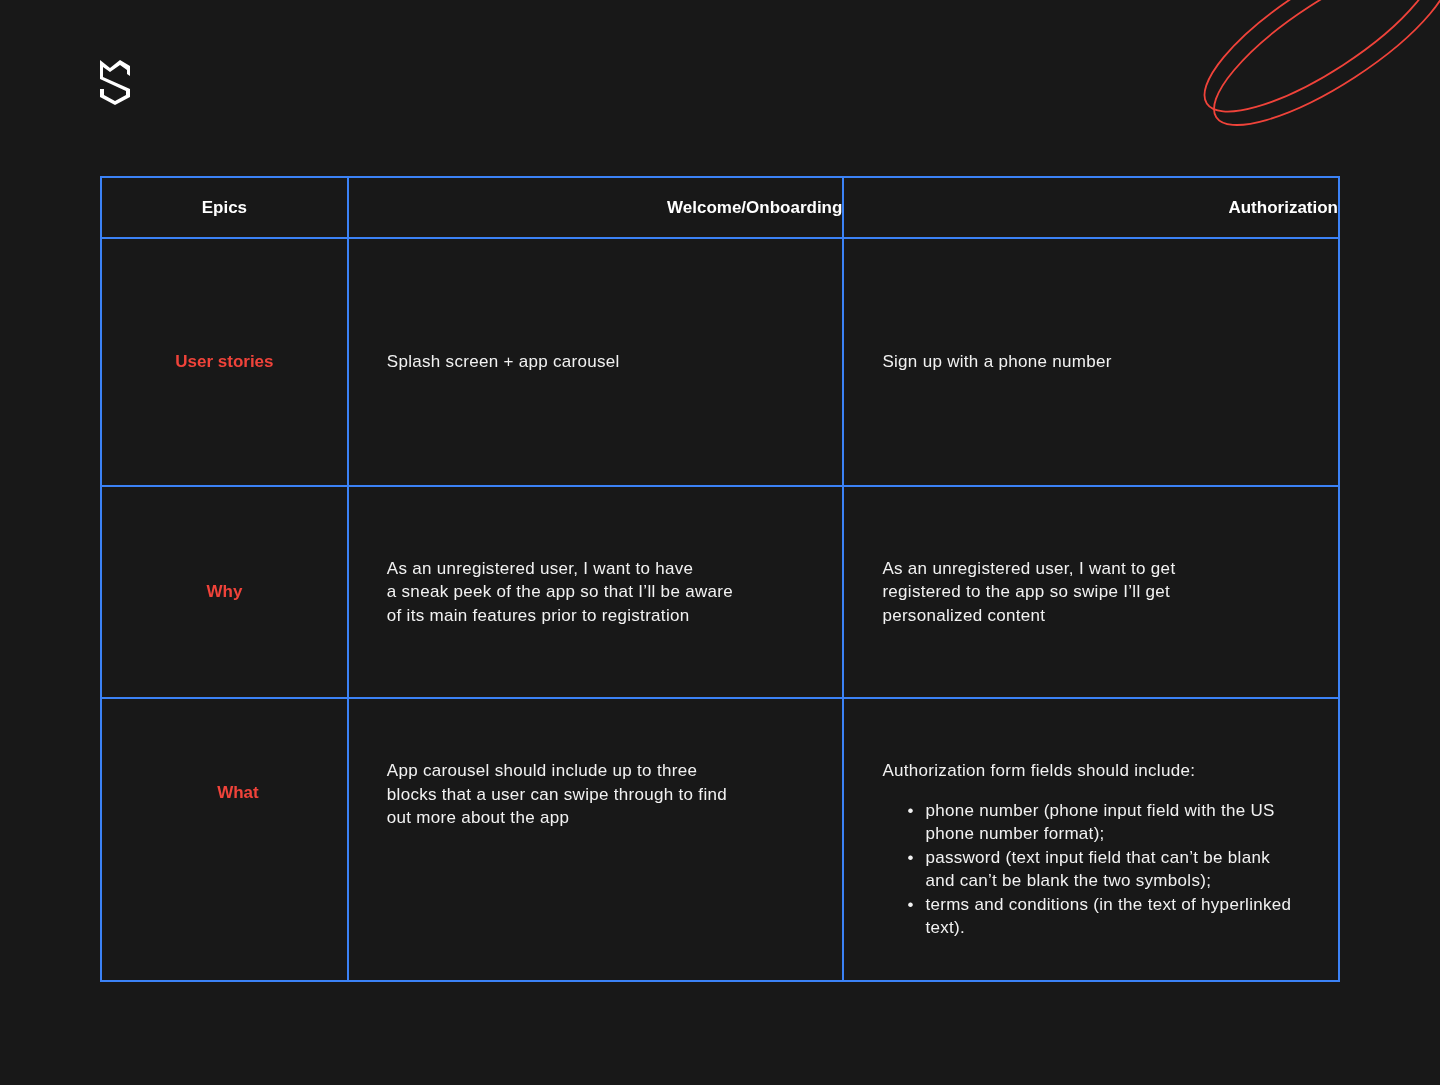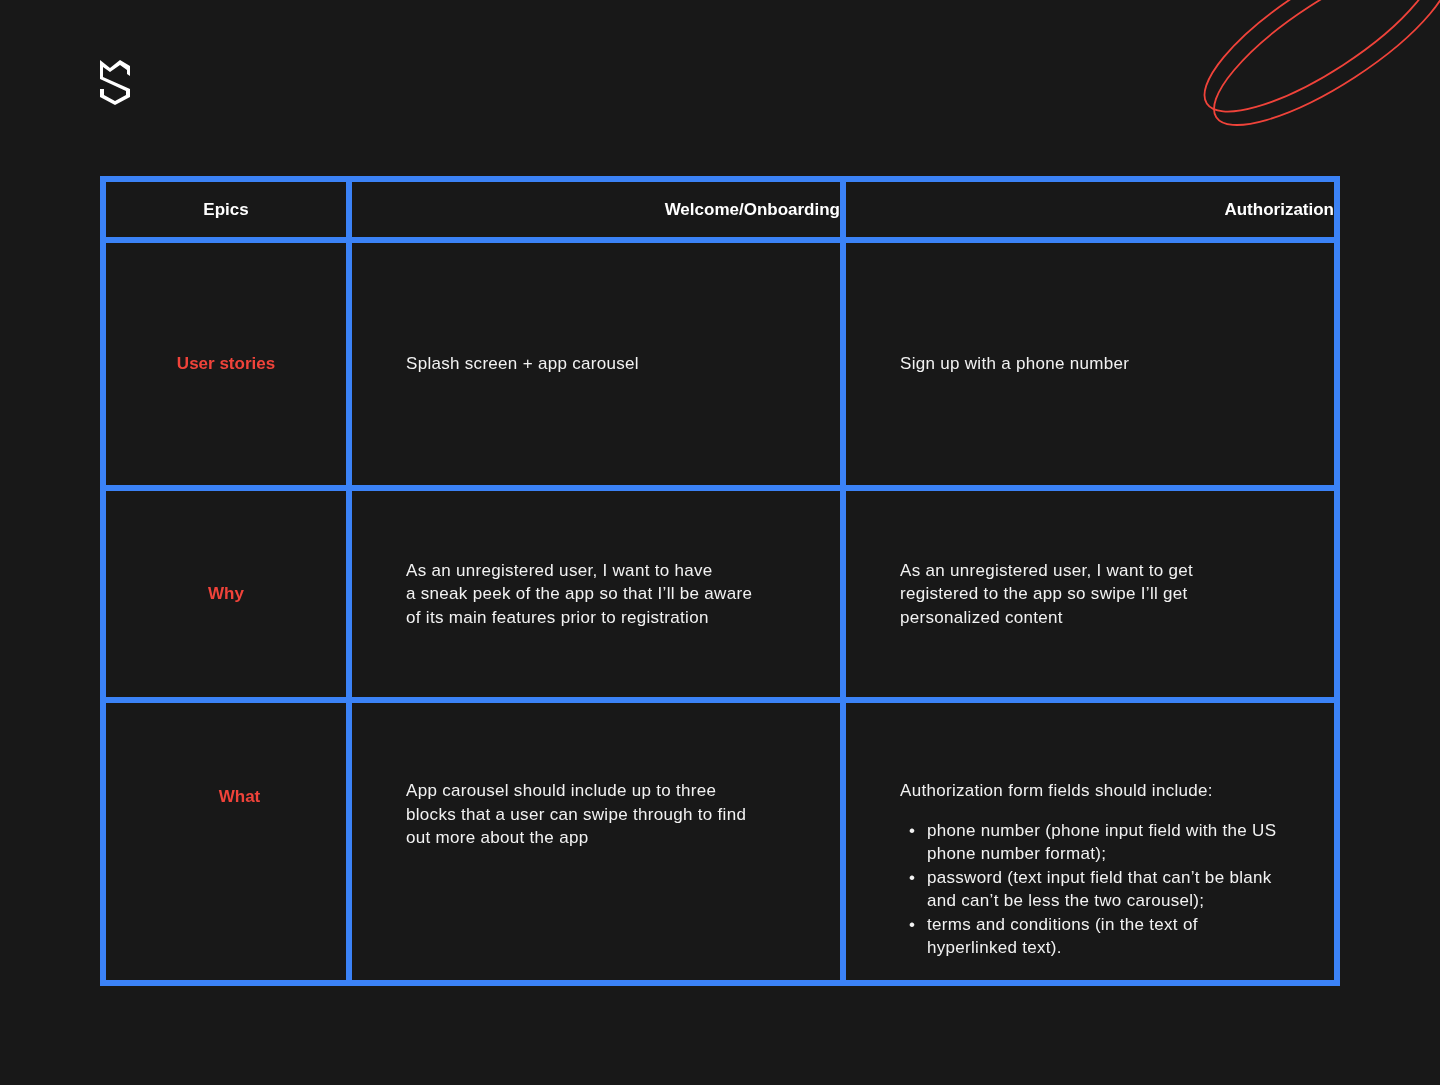--- a/index.html
+++ b/index.html
@@ -31,21 +31,21 @@
     }
     .epics-table {
       position: absolute;
       left: 100px;
       top: 176px;
       width: 1240px;
       border-collapse: collapse;
       table-layout: fixed;
     }
     .epics-table td, .epics-table th {
-      border: 6px solid #3b82f6;
+      border: 2px solid #3b82f6;
       vertical-align: middle;
       padding: 0;
     }
     .col-label { width: 246px; }
     .col-a { width: 494px; }
     .col-b { width: 494px; }
     .head-row { height: 61px; }
     .row-stories { height: 248px; }
     .row-why { height: 212px; }
     .row-what { height: 283px; }
@@ -72,21 +72,21 @@
       font-size: 17px;
       line-height: 23.5px;
       color: #f2f2f2;
       letter-spacing: 0.3px;
     }
     .cell.top-align {
       vertical-align: top;
       padding-top: 60px !important;
     }
     .cell p {
-      margin: 16px;
+      margin: 0;
       white-space: pre-line;
     }
     .cell ul {
       margin: 16px;
       padding-left: 27px;
       list-style: none;
     }
     .cell ul li {
       position: relative;
     }
@@ -150,19 +150,19 @@
     <td class="row-label" style="vertical-align: top; padding-top: 84px; padding-left: 27px;">What</td>
     <td class="cell top-align">
       <p>App carousel should include up to three
 blocks that a user can swipe through to find
 out more about the app</p>
     </td>
     <td class="cell top-align">
       <p>Authorization form fields should include:</p>
       <ul>
         <li>phone number (phone input field with the US phone number format);</li>
-        <li>password (text input field that can’t be blank and can’t be less the two carousel);</li>
+        <li>password (text input field that can’t be blank and can’t be blank the two symbols);</li>
         <li>terms and conditions (in the text of hyperlinked text).</li>
       </ul>
     </td>
   </tr>
 </tbody>
   </table>
 
 </body></html>

